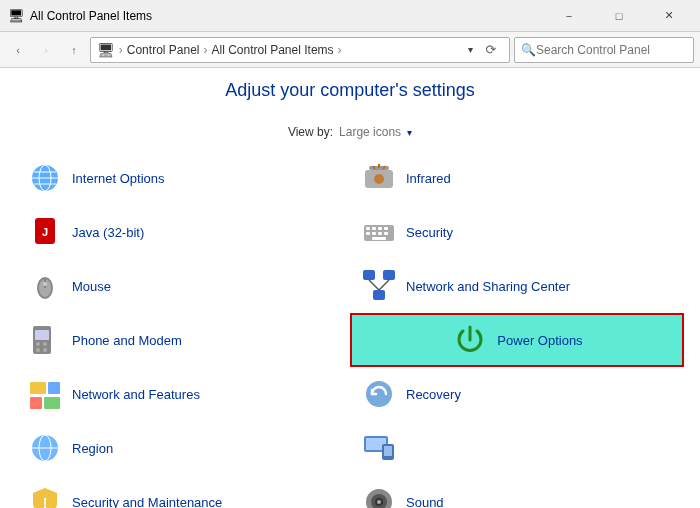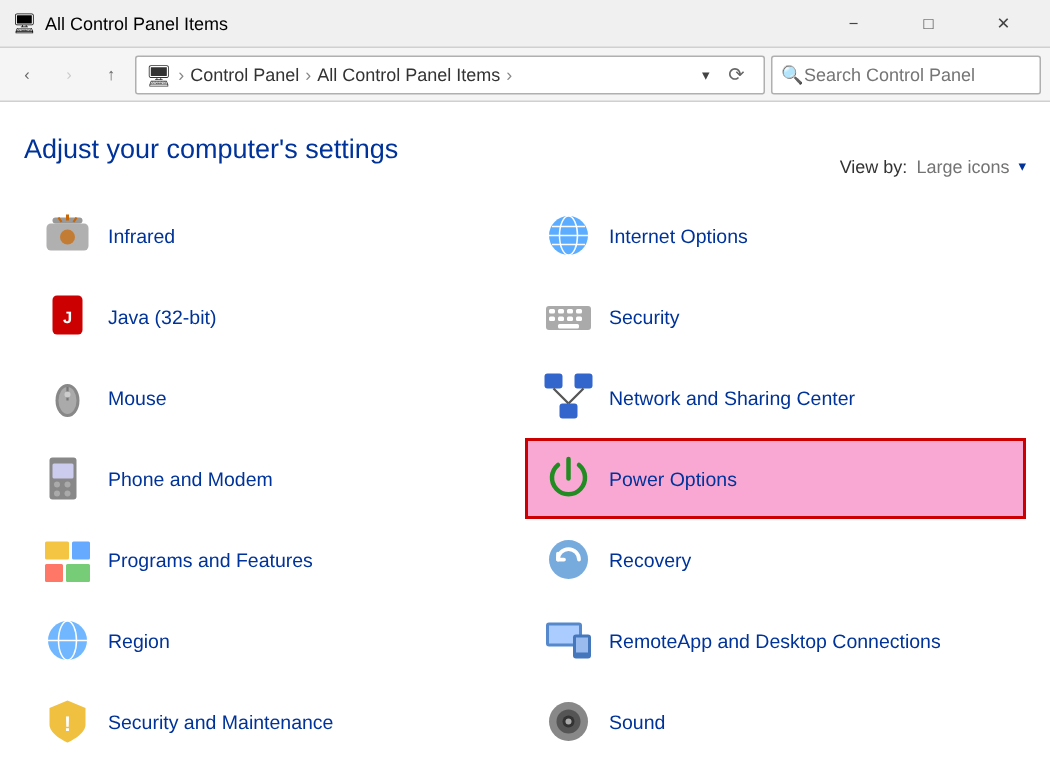--- a/index.html
+++ b/index.html
@@ -80,20 +80,21 @@
     .main-content {
       padding: 12px 16px;
       height: calc(508px - 32px - 36px);
       overflow-y: auto;
     }
     .header-row {
       display: flex;
       justify-content: space-between;
       align-items: center;
       margin-bottom: 12px;
+      flex-direction: column;
     }
     .page-title { font-size: 18px; color: #003399; font-weight: normal; }
     .view-by {
       display: flex; align-items: center; gap: 6px;
       font-size: 12px; color: #333; margin-top: 24px;
     }
     .view-by-value { color: #737373; cursor: pointer; }
     .view-by-arrow { font-size: 10px; color: #003399; }
 
     
@@ -105,21 +106,22 @@
     .cp-item {
       display: flex;
       align-items: center;
       padding: 6px 8px;
       cursor: pointer;
       gap: 8px;
       border: 2px solid transparent;
     }
     .cp-item.highlighted {
       border: 2px solid #cc0000;
-      background: #f9a8d4;
+      background: #5eead4;
+      justify-content: center;
     }
     .item-icon {
       width: 38px; height: 38px;
       display: flex; align-items: center; justify-content: center;
       flex-shrink: 0;
       font-size: 26px;
     }
     .item-label { font-size: 13px; color: #003399; }
 
     
@@ -167,41 +169,41 @@
       <span>View by:</span>
       <span class="view-by-value">Large icons</span>
       <span class="view-by-arrow">▾</span>
     </div>
   </div>
 
   <div class="items-grid" id="items-grid">
   <div class="cp-item">
         <div class="item-icon">
           <svg class="icon-svg" viewBox="0 0 36 36">
+            <circle cx="18" cy="18" r="13" fill="#3399ff" opacity="0.8"></circle>
+            <ellipse cx="18" cy="18" rx="6" ry="13" fill="none" stroke="#fff" stroke-width="1"></ellipse>
+            <line x1="5" y1="18" x2="31" y2="18" stroke="#fff" stroke-width="1"></line>
+            <line x1="7" y1="12" x2="29" y2="12" stroke="#fff" stroke-width="1"></line>
+            <line x1="7" y1="24" x2="29" y2="24" stroke="#fff" stroke-width="1"></line>
+          </svg>
+        </div>
+        <span class="item-label">Internet Options</span>
+      </div>
+      <div class="cp-item">
+        <div class="item-icon">
+          <svg class="icon-svg" viewBox="0 0 36 36">
             <rect x="4" y="10" width="28" height="18" rx="3" fill="#b0b0b0"></rect>
             <rect x="8" y="6" width="20" height="4" rx="2" fill="#999"></rect>
             <circle cx="18" cy="19" r="5" fill="#cc6600" opacity="0.7"></circle>
             <line x1="18" y1="4" x2="18" y2="8" stroke="#cc6600" stroke-width="2"></line>
             <line x1="12" y1="6" x2="14" y2="9" stroke="#cc6600" stroke-width="1.5"></line>
             <line x1="24" y1="6" x2="22" y2="9" stroke="#cc6600" stroke-width="1.5"></line>
           </svg>
         </div>
         <span class="item-label">Infrared</span>
-      </div>
-      <div class="cp-item">
-        <div class="item-icon">
-          <svg class="icon-svg" viewBox="0 0 36 36">
-            <circle cx="18" cy="18" r="13" fill="#3399ff" opacity="0.8"></circle>
-            <ellipse cx="18" cy="18" rx="6" ry="13" fill="none" stroke="#fff" stroke-width="1"></ellipse>
-            <line x1="5" y1="18" x2="31" y2="18" stroke="#fff" stroke-width="1"></line>
-            <line x1="7" y1="12" x2="29" y2="12" stroke="#fff" stroke-width="1"></line>
-            <line x1="7" y1="24" x2="29" y2="24" stroke="#fff" stroke-width="1"></line>
-          </svg>
-        </div>
-        <span class="item-label">Internet Options</span>
       </div>
       <div class="cp-item">
         <div class="item-icon">
           <svg class="icon-svg" viewBox="0 0 36 36">
             <rect x="8" y="4" width="20" height="26" rx="3" fill="#cc0000"></rect>
             <text x="18" y="22" text-anchor="middle" fill="#fff" font-size="11" font-weight="bold">J</text>
           </svg>
         </div>
         <span class="item-label">Java (32-bit)</span>
       </div>
@@ -269,21 +271,21 @@
       </div>
       <div class="cp-item">
         <div class="item-icon">
           <svg class="icon-svg" viewBox="0 0 36 36">
             <rect x="3" y="6" width="16" height="12" rx="1" fill="#f4c542"></rect>
             <rect x="21" y="6" width="12" height="12" rx="1" fill="#66aaff"></rect>
             <rect x="3" y="21" width="12" height="12" rx="1" fill="#ff7766"></rect>
             <rect x="17" y="21" width="16" height="12" rx="1" fill="#77cc77"></rect>
           </svg>
         </div>
-        <span class="item-label">Programs and Features</span>
+        <span class="item-label">Network and Features</span>
       </div>
       <div class="cp-item">
         <div class="item-icon">
           <svg class="icon-svg" viewBox="0 0 36 36">
             <circle cx="18" cy="18" r="13" fill="#77aadd"></circle>
             <path d="M11 18 A7 7 0 0 1 25 18" fill="none" stroke="#fff" stroke-width="2.5" stroke-linecap="round"></path>
             <polyline points="11,14 11,18 15,18" fill="none" stroke="#fff" stroke-width="2.5" stroke-linejoin="round" stroke-linecap="round"></polyline>
           </svg>
         </div>
         <span class="item-label">Recovery</span>
@@ -300,21 +302,20 @@
       </div>
       <div class="cp-item">
         <div class="item-icon">
           <svg class="icon-svg" viewBox="0 0 36 36">
             <rect x="3" y="6" width="24" height="16" rx="2" fill="#5588cc"></rect>
             <rect x="5" y="8" width="20" height="12" fill="#aaccff"></rect>
             <rect x="21" y="14" width="12" height="16" rx="2" fill="#4477bb"></rect>
             <rect x="23" y="16" width="8" height="10" fill="#99bbee"></rect>
           </svg>
         </div>
-        <span class="item-label">RemoteApp and Desktop Connections</span>
       </div>
       <div class="cp-item">
         <div class="item-icon">
           <svg class="icon-svg" viewBox="0 0 36 36">
             <path d="M18 4 L30 9 L30 20 C30 27 18 32 18 32 C18 32 6 27 6 20 L6 9 Z" fill="#f0c040"></path>
             <text x="18" y="24" text-anchor="middle" fill="#fff" font-size="14" font-weight="bold">!</text>
           </svg>
         </div>
         <span class="item-label">Security and Maintenance</span>
       </div>

